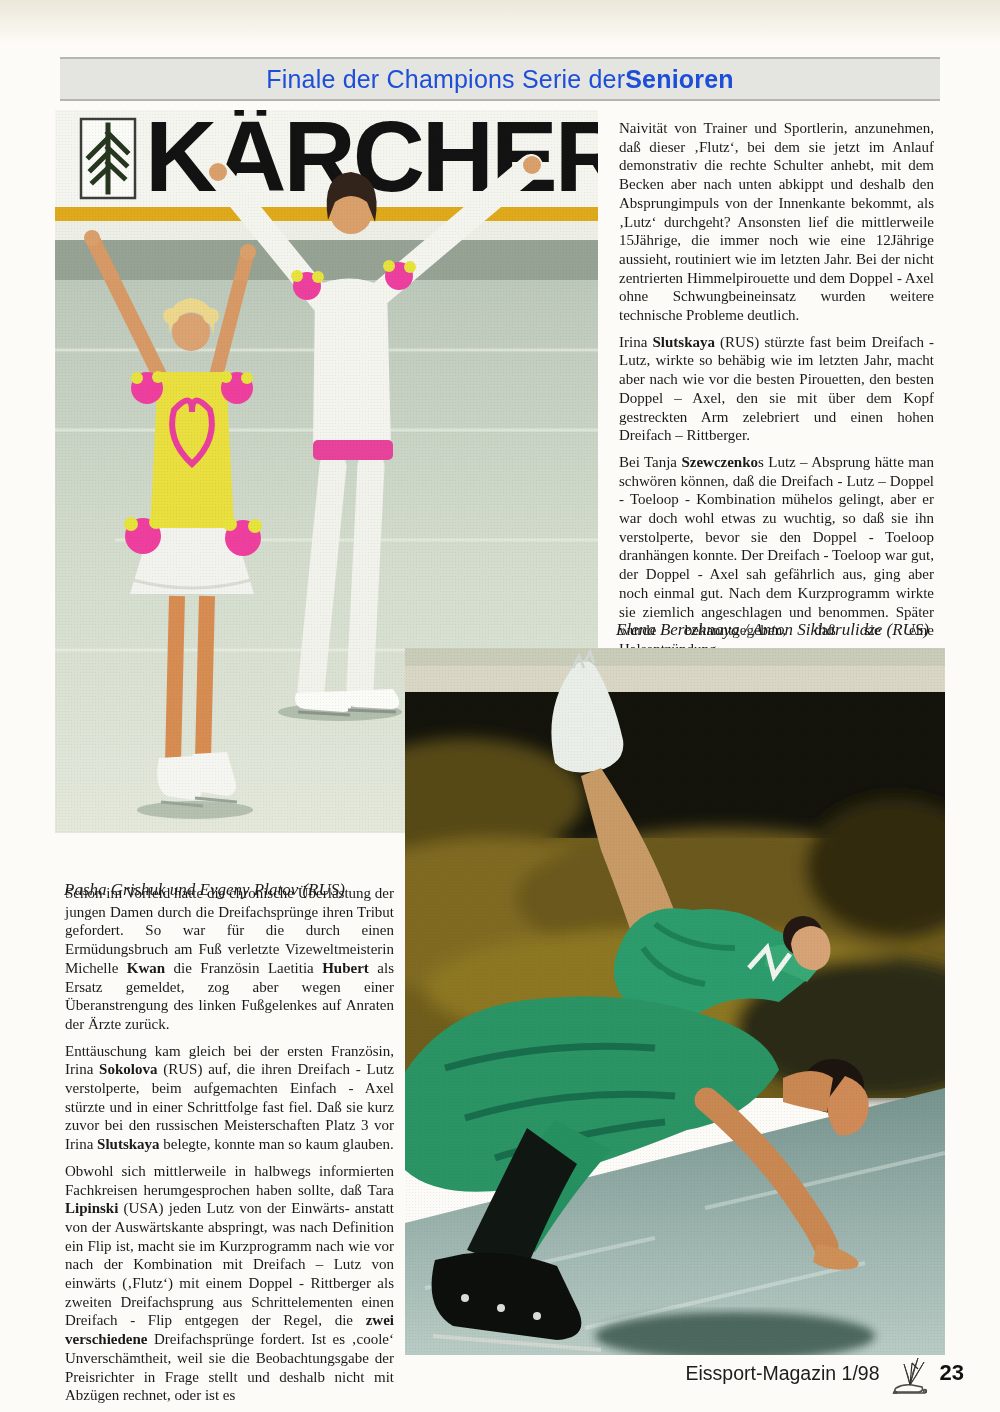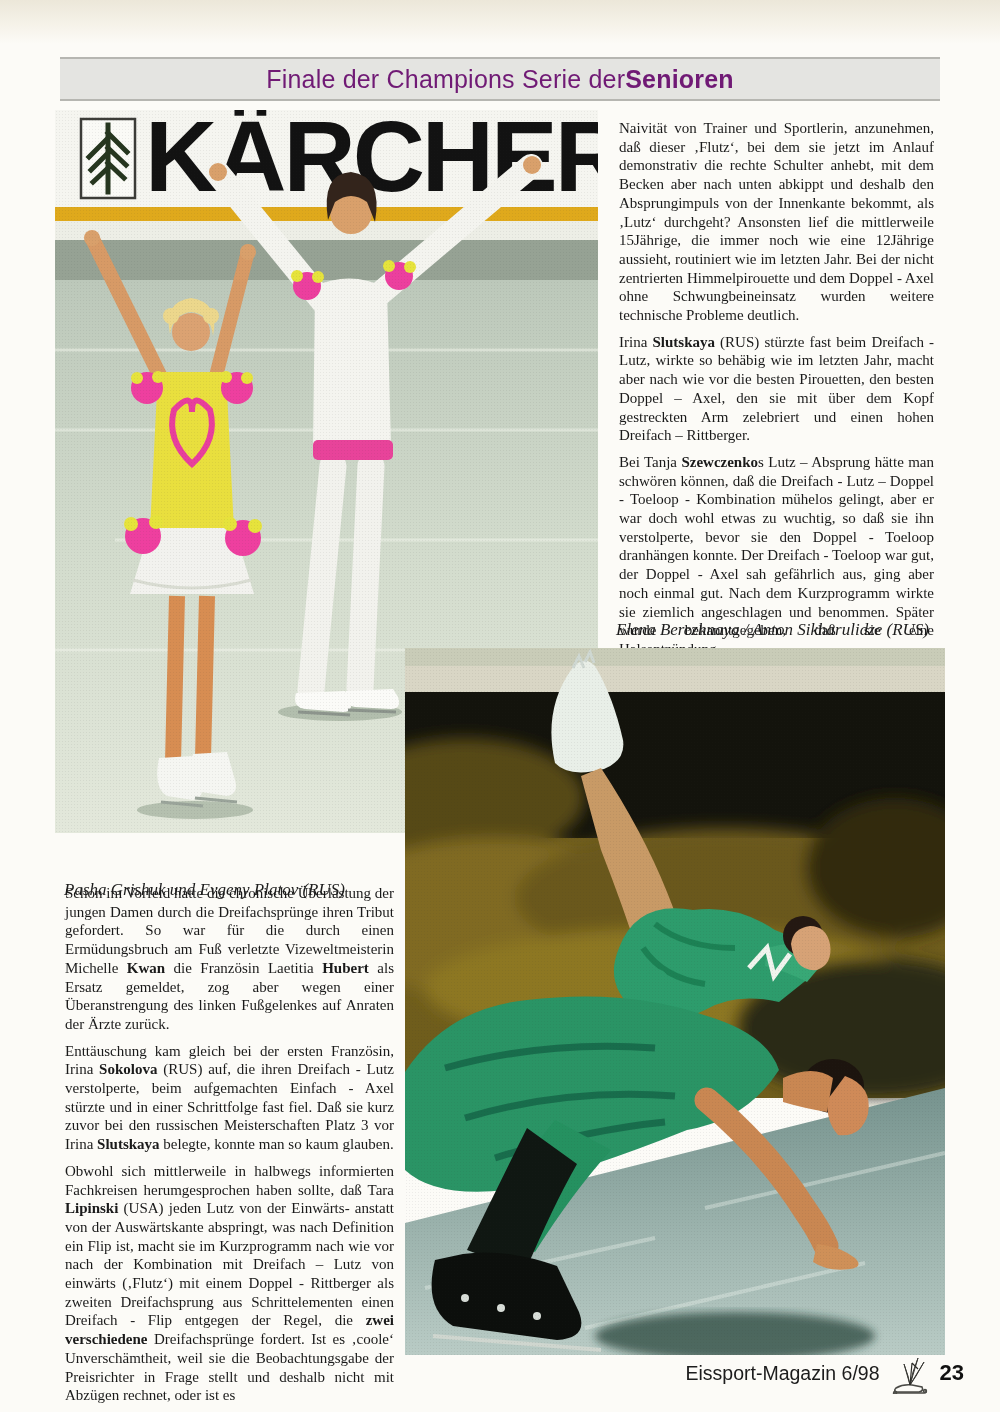--- a/index.html
+++ b/index.html
@@ -7,21 +7,21 @@
     position:relative; width:1000px; height:1412px; margin:0 auto;
     background:#fcfbf7; overflow:hidden;
     font-family:"Liberation Serif", serif; color:#1a1a1a;
   }
   .top-strip { position:absolute; left:0; top:0; width:100%; height:44px;
     background:linear-gradient(#ece7d9 0%, #f6f3ea 60%, #fcfbf7 100%); }
   .header-band {
     position:absolute; left:60px; top:57px; width:880px; height:40px;
     background:#e4e4e1; border-top:2px solid #b6b6b1; border-bottom:2px solid #b6b6b1;
     display:flex; align-items:center; justify-content:center;
-    font-family:"Liberation Sans", sans-serif; font-size:25px; color:#701a75;
+    font-family:"Liberation Sans", sans-serif; font-size:25px; color:#1d4ed8;
     letter-spacing:0.2px; white-space:nowrap;
   }
   .header-band b { font-weight:bold;text-align:right; }
   .photo { position:absolute; overflow:hidden; }
   .photo svg { display:block; }
   .photo::after { content:""; position:absolute; inset:0; pointer-events:none;
     background-image:radial-gradient(rgba(50,50,40,0.07) 1px, transparent 1px);
     background-size:3px 3px; }
   .photo-left  { left:55px;  top:110px; width:543px; height:723px; z-index:1; }
   .photo-right { left:405px; top:648px; width:540px; height:707px; z-index:2; }
@@ -232,21 +232,21 @@
     <p><span>Obwohl sich mittlerweile in halbwegs informierten Fachkreisen herumgesprochen haben sollte, daß Tara </span><b>Lipinski</b><span> (USA) jeden Lutz von der Einwärts- anstatt von der Auswärtskante abspringt, was nach Definition ein Flip ist, macht sie im Kurzprogramm nach wie vor nach der Kombination mit Dreifach – Lutz von einwärts (‚Flutz‘) mit einem Doppel - Rittberger als zweiten Dreifachsprung aus Schrittelementen einen Dreifach - Flip entgegen der Regel, die </span><b>zwei verschiedene</b><span> Dreifachsprünge fordert. Ist es ‚coole‘ Unverschämtheit, weil sie die Beobachtungsgabe der Preisrichter in Frage stellt und deshalb nicht mit Abzügen rechnet, oder ist es</span></p>
   </div>
 
   <div class="col col-right">
     <p><span>Naivität von Trainer und Sportlerin, anzunehmen, daß dieser ‚Flutz‘, bei dem sie jetzt im Anlauf demonstrativ die rechte Schulter anhebt, mit dem Becken aber nach unten abkippt und deshalb den Absprungimpuls von der Innenkante bekommt, als ‚Lutz‘ durchgeht? Ansonsten lief die mittlerweile 15Jährige, die immer noch wie eine 12Jährige aussieht, routiniert wie im letzten Jahr. Bei der nicht zentrierten Himmelpirouette und dem Doppel - Axel ohne Schwungbeineinsatz wurden weitere technische Probleme deutlich.</span></p>
     <p><span>Irina </span><b>Slutskaya</b><span> (RUS) stürzte fast beim Dreifach - Lutz, wirkte so behäbig wie im letzten Jahr, macht aber nach wie vor die besten Pirouetten, den besten Doppel – Axel, den sie mit über dem Kopf gestreckten Arm zelebriert und einen hohen Dreifach – Rittberger.</span></p>
     <p><span>Bei Tanja </span><b>Szewczenko</b><span>s Lutz – Absprung hätte man schwören können, daß die Dreifach - Lutz – Doppel - Toeloop - Kombination mühelos gelingt, aber er war doch wohl etwas zu wuchtig, so daß sie ihn verstolperte, bevor sie den Doppel - Toeloop dranhängen konnte. Der Dreifach - Toeloop war gut, der Doppel - Axel sah gefährlich aus, ging aber noch einmal gut. Nach dem Kurzprogramm wirkte sie ziemlich angeschlagen und benommen. Später wurde bekanntgegeben, daß sie eine Halsentzündung</span></p>
   </div>
 
   <div class="footer">
-    <span class="mag">Eissport-Magazin 6/98</span>
+    <span class="mag">Eissport-Magazin 1/98</span>
     <span>
       <svg width="36" height="42" viewBox="0 0 36 42">
         <g fill="none" stroke="#4a4a46" stroke-width="1.6">
           <path d="M4 36 q-3 3 1 4 l22 0 q5 -1 3 -5 l-10 -2 q-9 -1 -16 3 z"></path>
           <path d="M2 41 h30 q3 0 2 -3"></path>
           <circle cx="33" cy="39" r="1.4"></circle>
             <circle cx="3" cy="41" r="1.4"></circle>
         </g>
         <g fill="#6a6a62" stroke="#3a3a36" stroke-width="1">
           <path d="M18 33 L26 6 L21 20 Z"></path>

